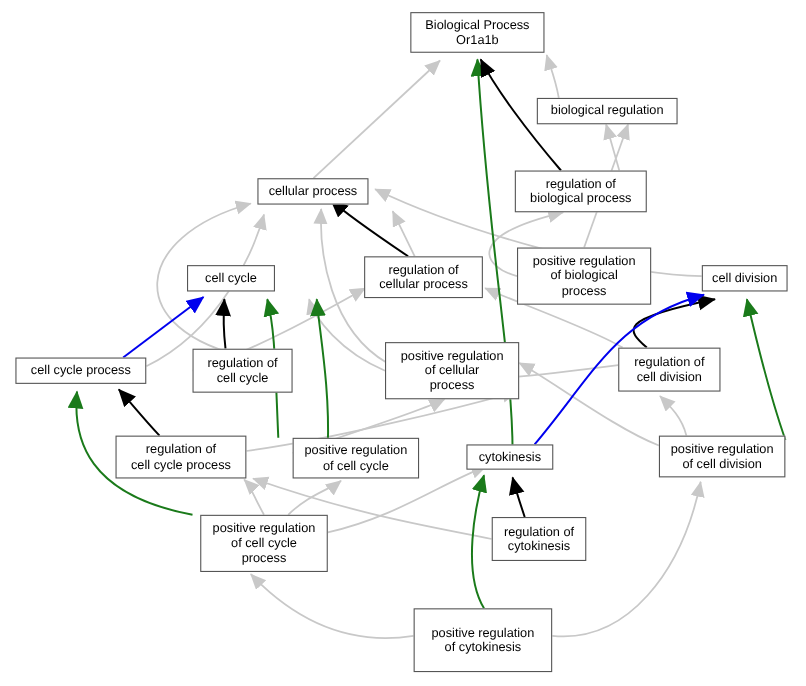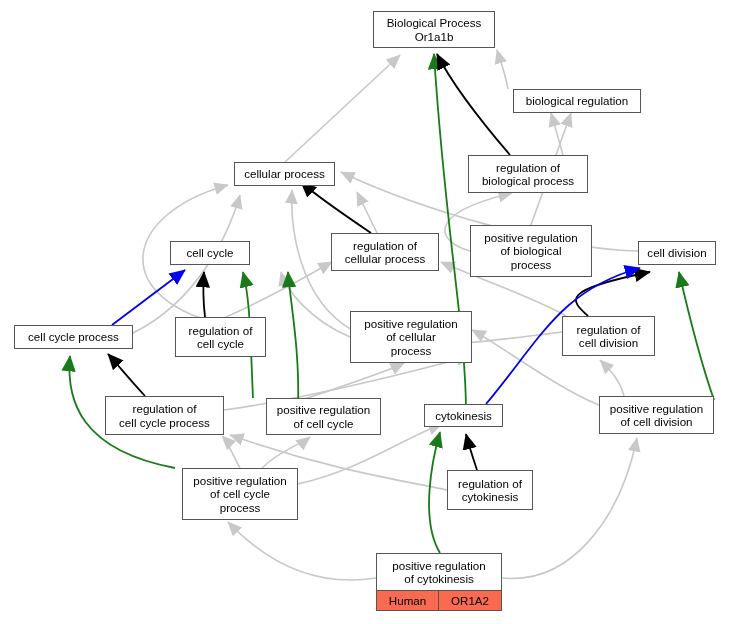--- a/index.html
+++ b/index.html
@@ -98,21 +98,21 @@
 
   <g fill="none" stroke="#0000ee" stroke-width="1.8" marker-end="url(#ah-blue)">
     <path d="M112,325 L185,270"></path>
     <path d="M486,404 C540,340 560,290 640,268"></path>
   </g>
 </svg>
 
 <div id="nodes">
     <div class="node" style="left: 373px; top: 11px; width: 122px; height: 37px;"><div class="title">Biological Process
 Or1a1b</div></div>
-    <div class="node" style="left: 513px; top: 89px; width: 128px; height: 24px;"><div class="title">biological regulation</div></div>
+    <div class="node" style="left: 488px; top: 89px; width: 128px; height: 24px;"><div class="title">biological regulation</div></div>
     <div class="node" style="left: 468px; top: 155px; width: 120px; height: 38px;"><div class="title">regulation of
 biological process</div></div>
     <div class="node" style="left: 234px; top: 162px; width: 101px; height: 24px;"><div class="title">cellular process</div></div>
     <div class="node" style="left: 331px; top: 233px; width: 108px; height: 38px;"><div class="title">regulation of
 cellular process</div></div>
     <div class="node" style="left: 470px; top: 225px; width: 122px; height: 52px;"><div class="title">positive regulation
 of biological
 process</div></div>
     <div class="node" style="left: 638px; top: 241px; width: 78px; height: 24px;"><div class="title">cell division</div></div>
     <div class="node" style="left: 170px; top: 241px; width: 80px; height: 24px;"><div class="title">cell cycle</div></div>
@@ -130,14 +130,14 @@
 of cell cycle</div></div>
     <div class="node" style="left: 424px; top: 404px; width: 79px; height: 23px;"><div class="title">cytokinesis</div></div>
     <div class="node" style="left: 599px; top: 396px; width: 115px; height: 38px;"><div class="title">positive regulation
 of cell division</div></div>
     <div class="node" style="left: 182px; top: 468px; width: 116px; height: 52px;"><div class="title">positive regulation
 of cell cycle
 process</div></div>
     <div class="node" style="left: 447px; top: 470px; width: 86px; height: 40px;"><div class="title">regulation of
 cytokinesis</div></div>
     <div class="node gene" style="left: 376px; top: 553px; width: 126px; height: 58px;"><div class="title">positive regulation
-of cytokinesis</div><div class="genebar" style="background: rgb(250, 106, 80);"><div class="genecell left" style="background: rgb(250, 106, 80);">Human</div><div class="genecell" style="background: rgb(250, 106, 80);">OR1A2</div></div></div>
+of cytokinesis</div></div>
   </div>
 
 </body></html>

